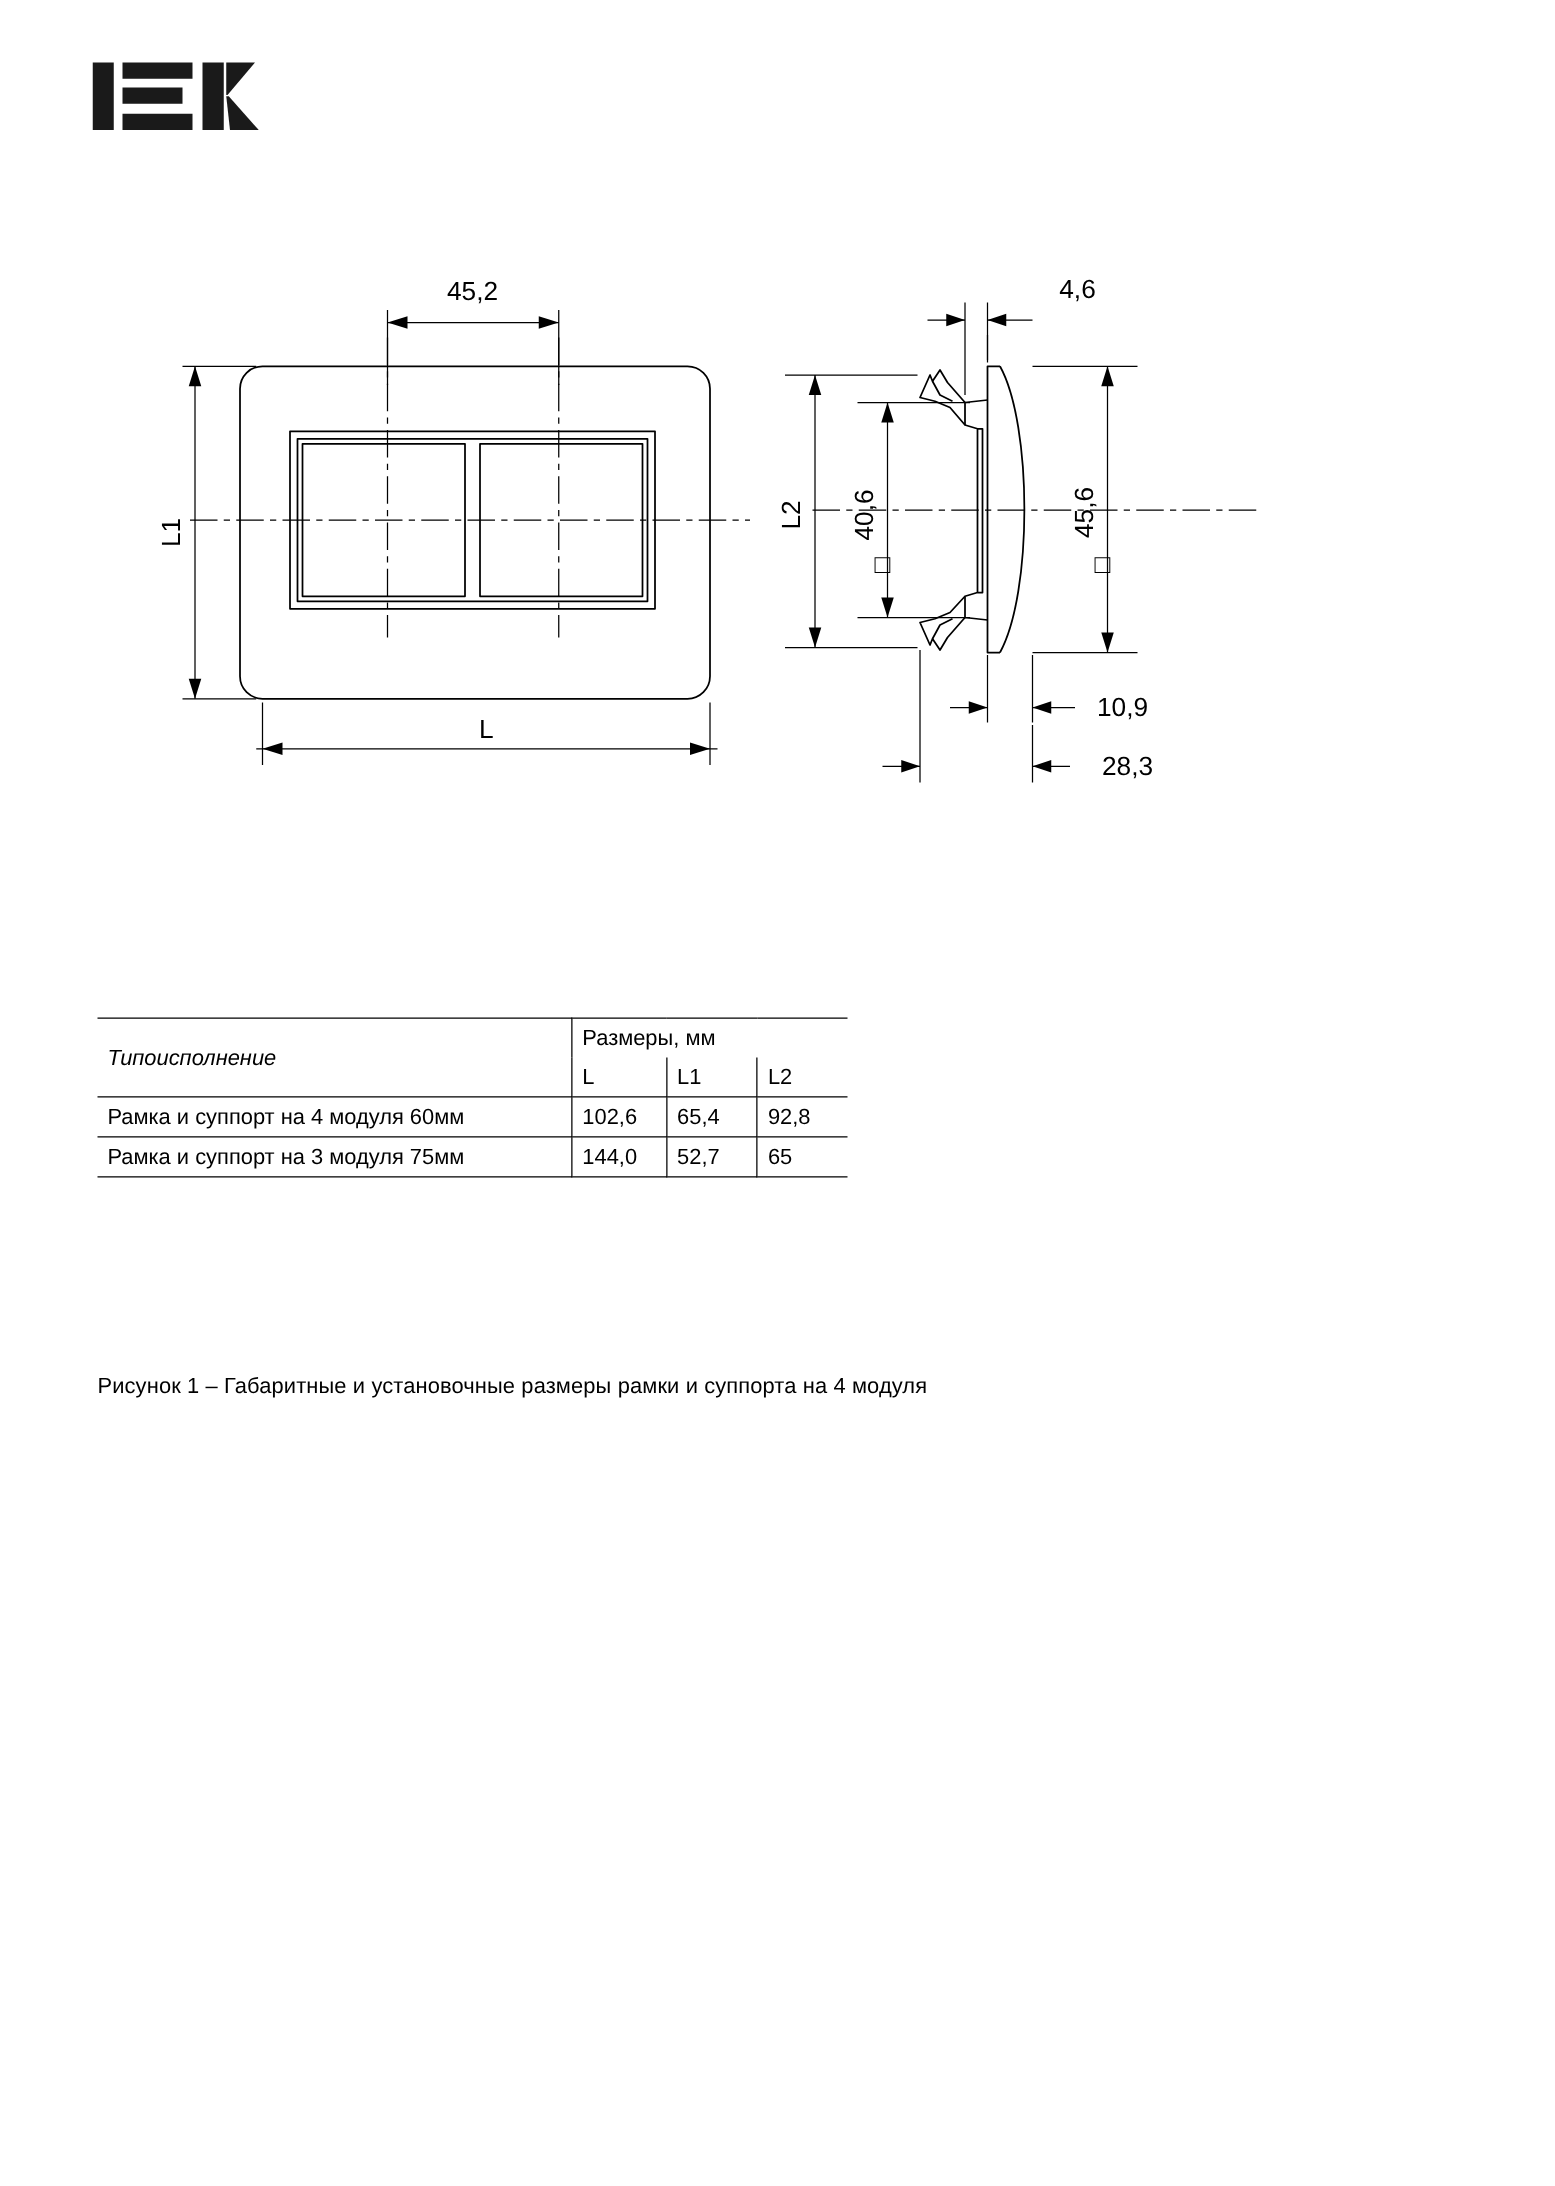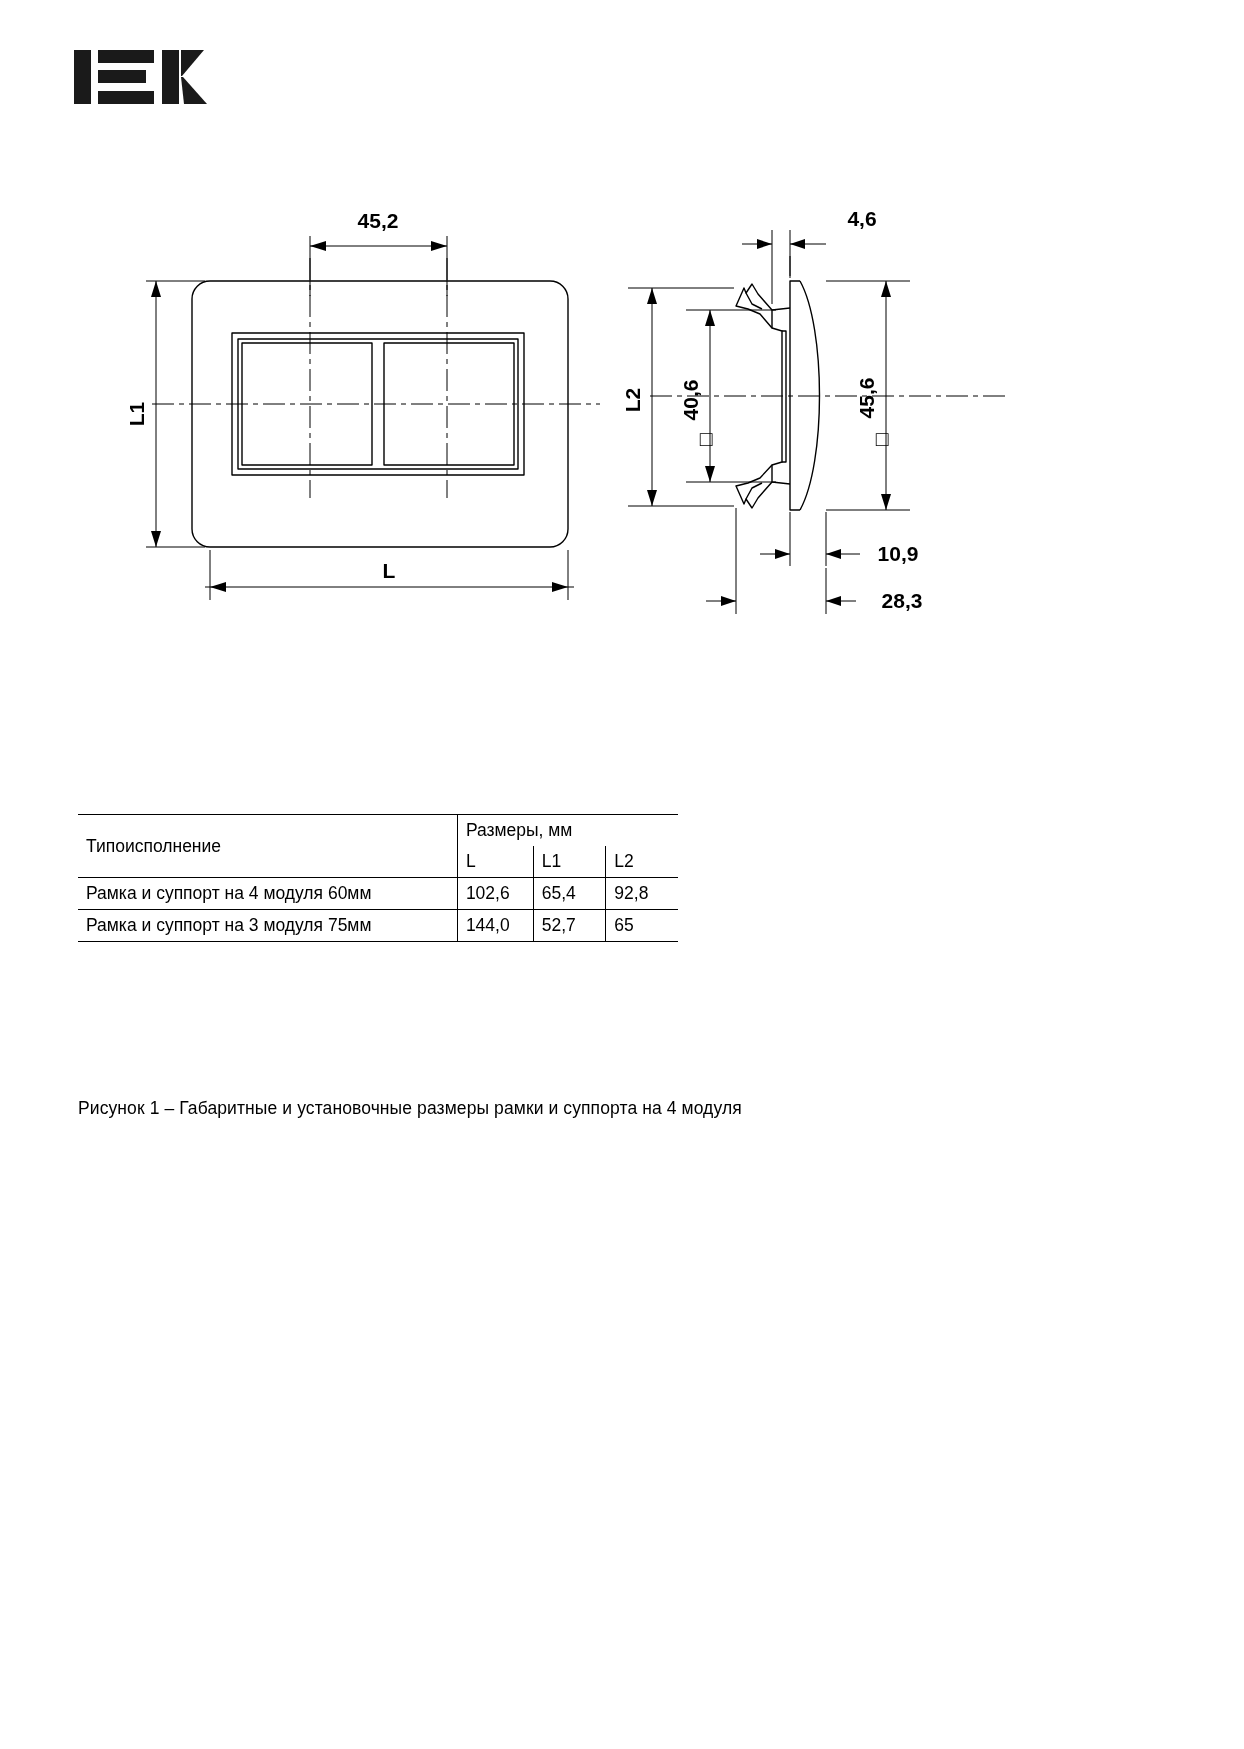--- a/index.html
+++ b/index.html
@@ -22,24 +22,23 @@
     left: 74px;
     top: 46px;
     width: 150px;
     height: 62px;
   }
 
   
   .drawing {
     position: absolute;
     left: 0;
-    top: 168px;
+    top: 180px;
     width: 1244px;
     height: 500px;
-    font-weight: bold;
   }
 
   
   .spec-table {
     position: absolute;
     left: 78px;
     top: 814px;
     width: 600px;
     border-collapse: collapse;
     font-size: 17.5px;
@@ -47,21 +46,21 @@
   .spec-table td {
     border: 1px solid #000;
     padding: 5px 8px;
     vertical-align: middle;
     white-space: nowrap;
   }
   .spec-table .no-top { border-top: none; }
   .spec-table .no-bottom { border-bottom: none; }
   .spec-table .outer-left { border-left: none; }
   .spec-table .outer-right { border-right: none; }
-  .col-name { width: 400px; }
+  .col-name { width: 400px; font-style: italic; }
   .col-num  { width: 66px; }
 
   
   .figure-caption {
     position: absolute;
     left: 78px;
     top: 1098px;
     font-size: 17.5px;
     letter-spacing: 0.1px;
     text-align: center;

